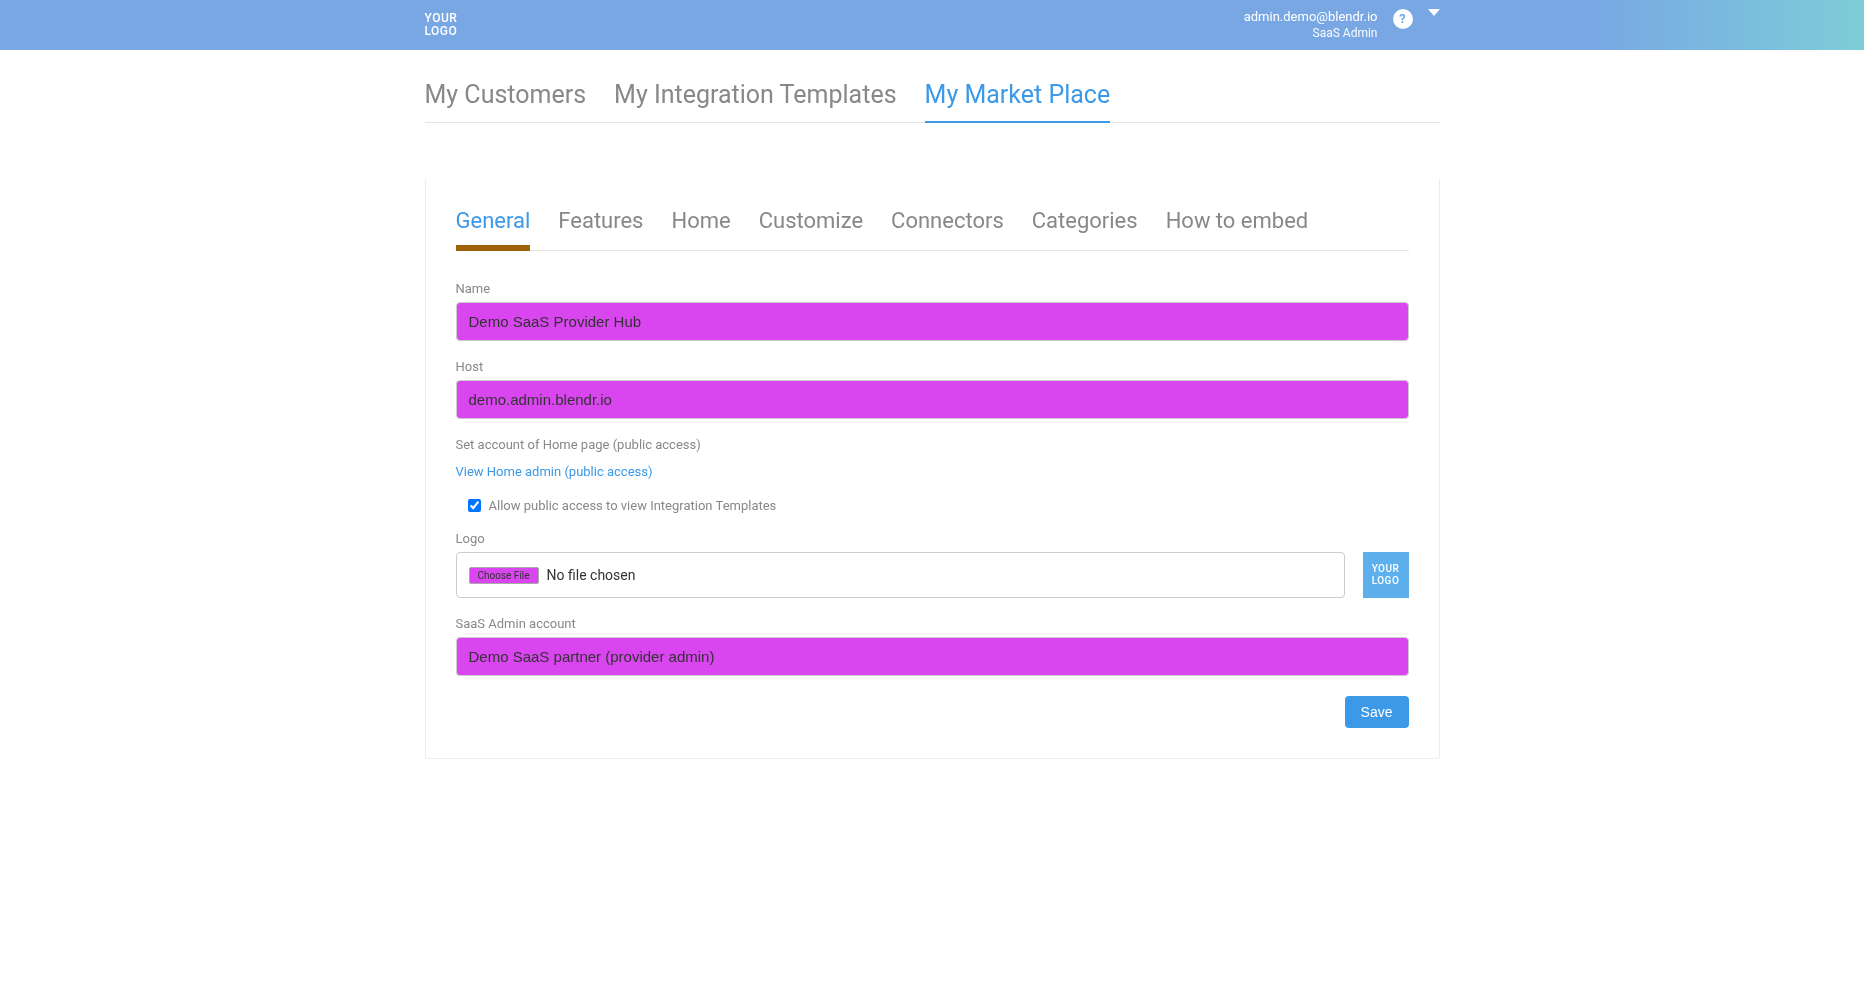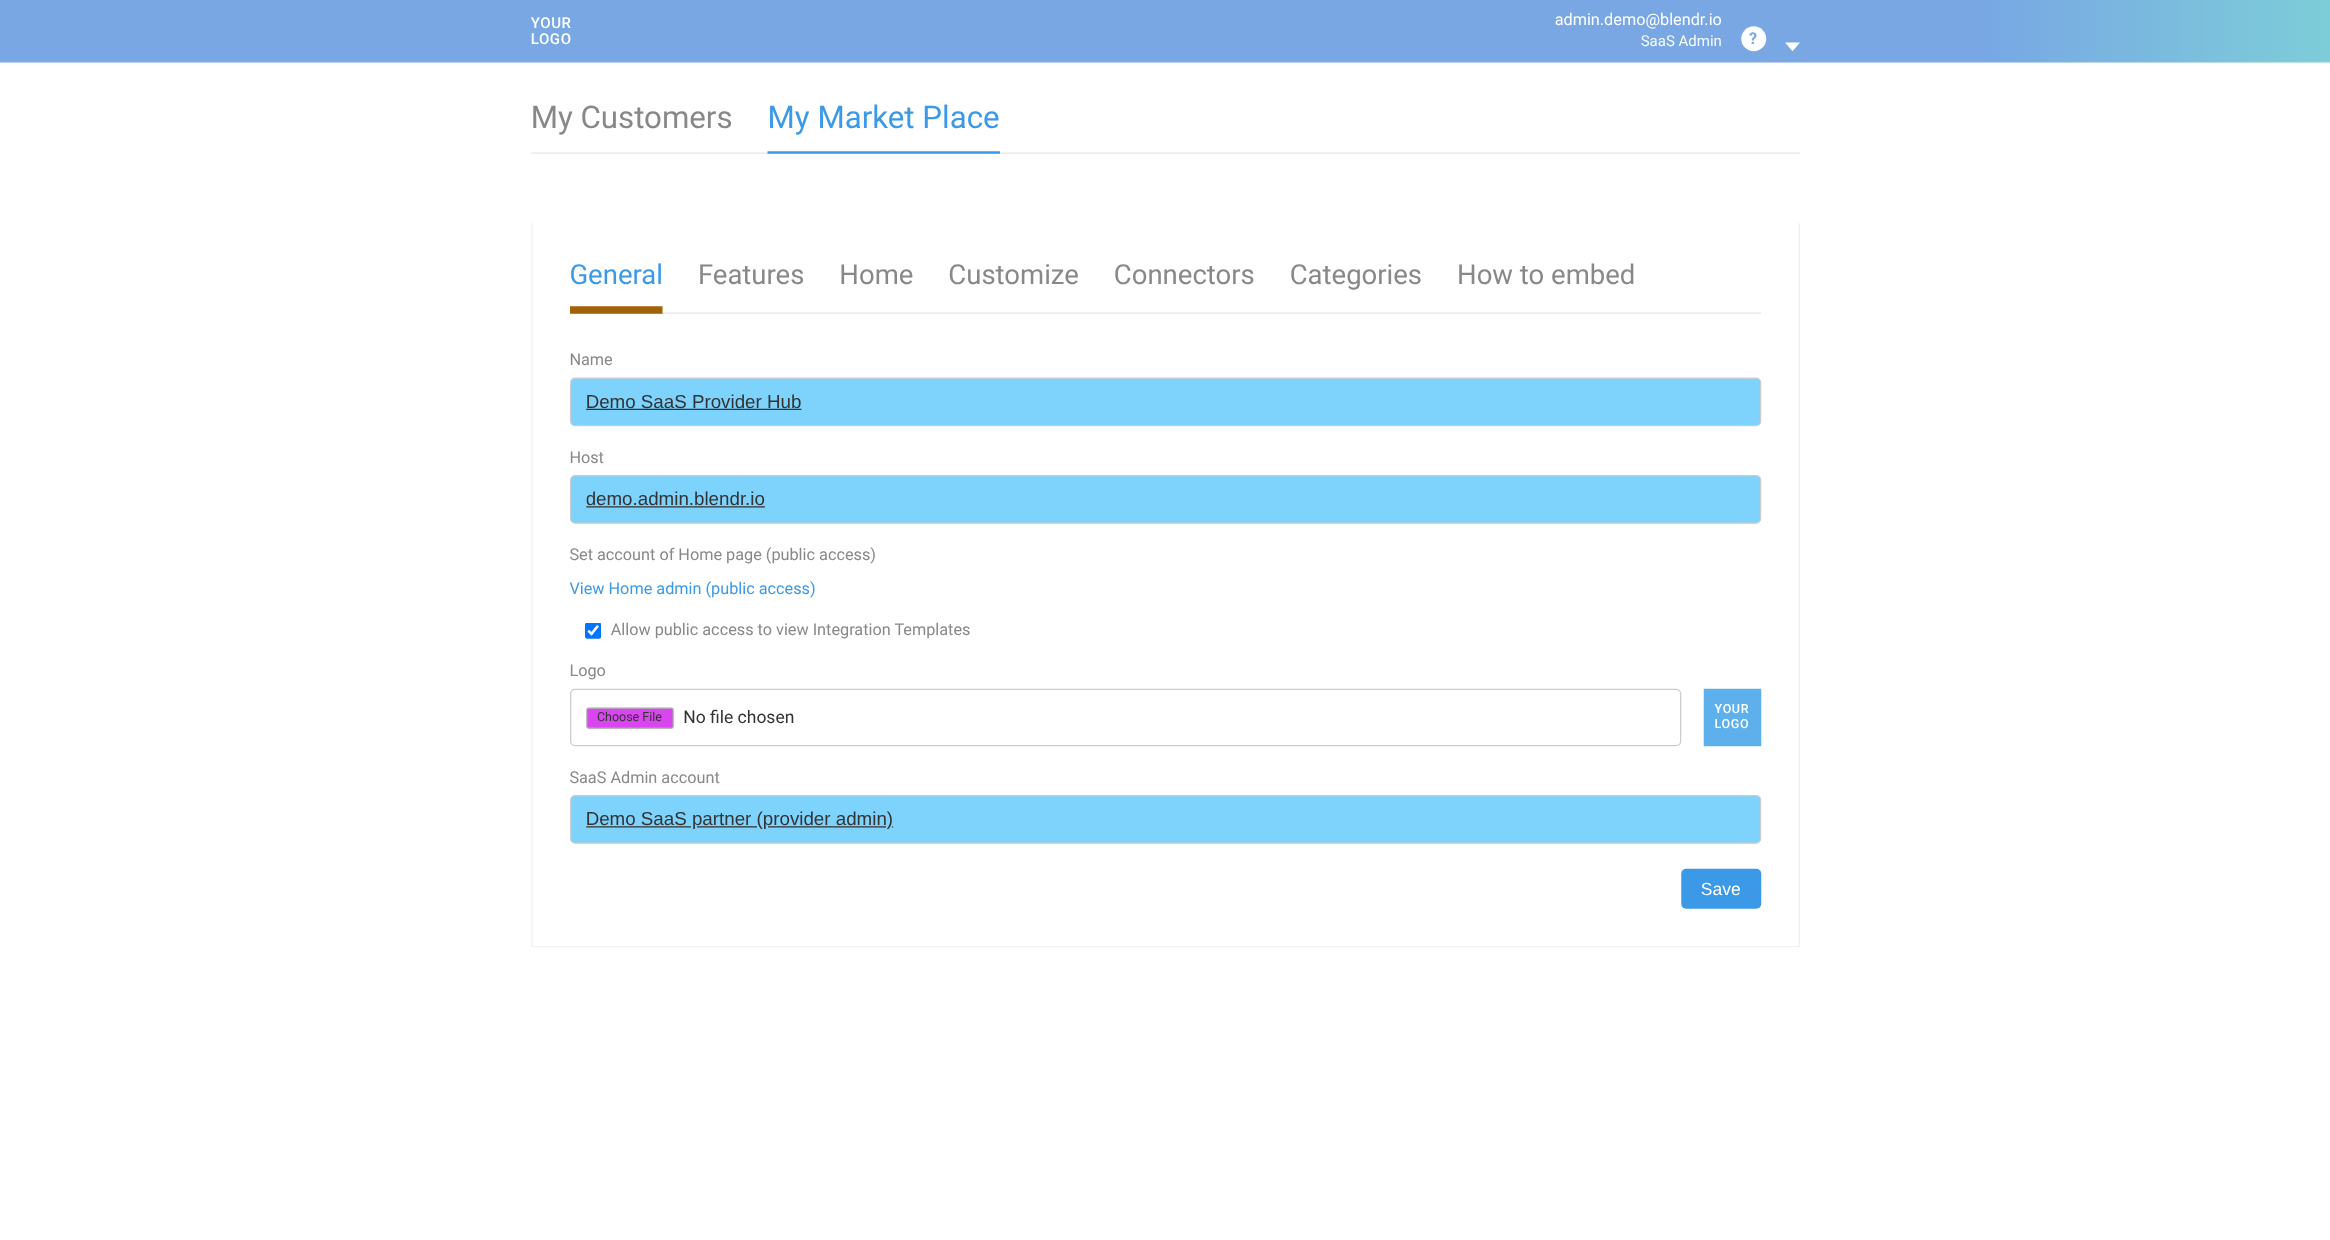--- a/index.html
+++ b/index.html
@@ -27,21 +27,21 @@
     }
     .logo {
       color: #fff;
       font-size: 12px;
       font-weight: 500;
       line-height: 1.1;
       letter-spacing: 0.5px;
     }
     .header-right {
       display: flex;
-      align-items: flex-end;
+      align-items: flex-start;
       gap: 15px;
       color: #fff;
     }
     .user-block { text-align: right; font-size: 13px; line-height: 1.3; }
     .user-email { font-size: 13px; }
     .user-role { font-size: 12px; opacity: 0.95; }
     .help-icon {
       width: 20px; height: 20px; border-radius: 50%;
       background: #fff; color: #78a7e4;
       display: inline-flex; align-items: center; justify-content: center;
@@ -108,23 +108,22 @@
     .form-control {
       width: 100%;
       padding: 10px 12px;
       font-size: 15px;
       border: 1px solid #ccc;
       border-radius: 4px;
       background: #fff;
       color: #333;
     }
     .form-control.readonly {
-      background: #7dd3fc;
+      background: #d946ef;
       cursor: default;
-      text-decoration: underline;
     }
     .select-wrapper {
       position: relative;
     }
     .select-arrows {
       position: absolute;
       right: 10px;
       top: 50%;
       transform: translateY(-50%);
       font-size: 12px;
@@ -220,20 +219,21 @@
       <span class="help-icon">?</span>
       <span class="dropdown-caret"></span>
     </div>
   </div>
 </div>
 
 <div class="container">
 
   <div class="top-tabs">
     <div class="top-tab">My Customers</div>
+    <div class="top-tab">My Integration Templates</div>
     <div class="top-tab active">My Market Place</div>
   </div>
 
   <div class="panel">
 
     <div class="sub-tabs">
       <div class="sub-tab active">General</div>
       <div class="sub-tab">Features</div>
       <div class="sub-tab">Home</div>
       <div class="sub-tab">Customize</div>

